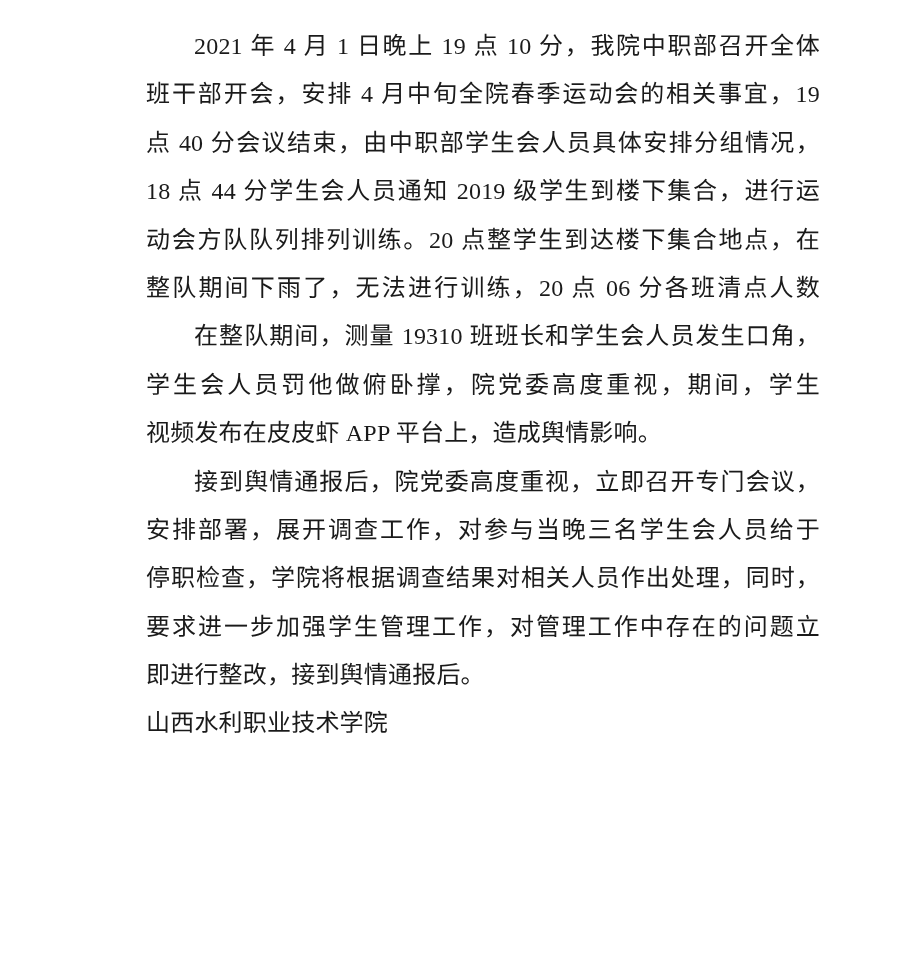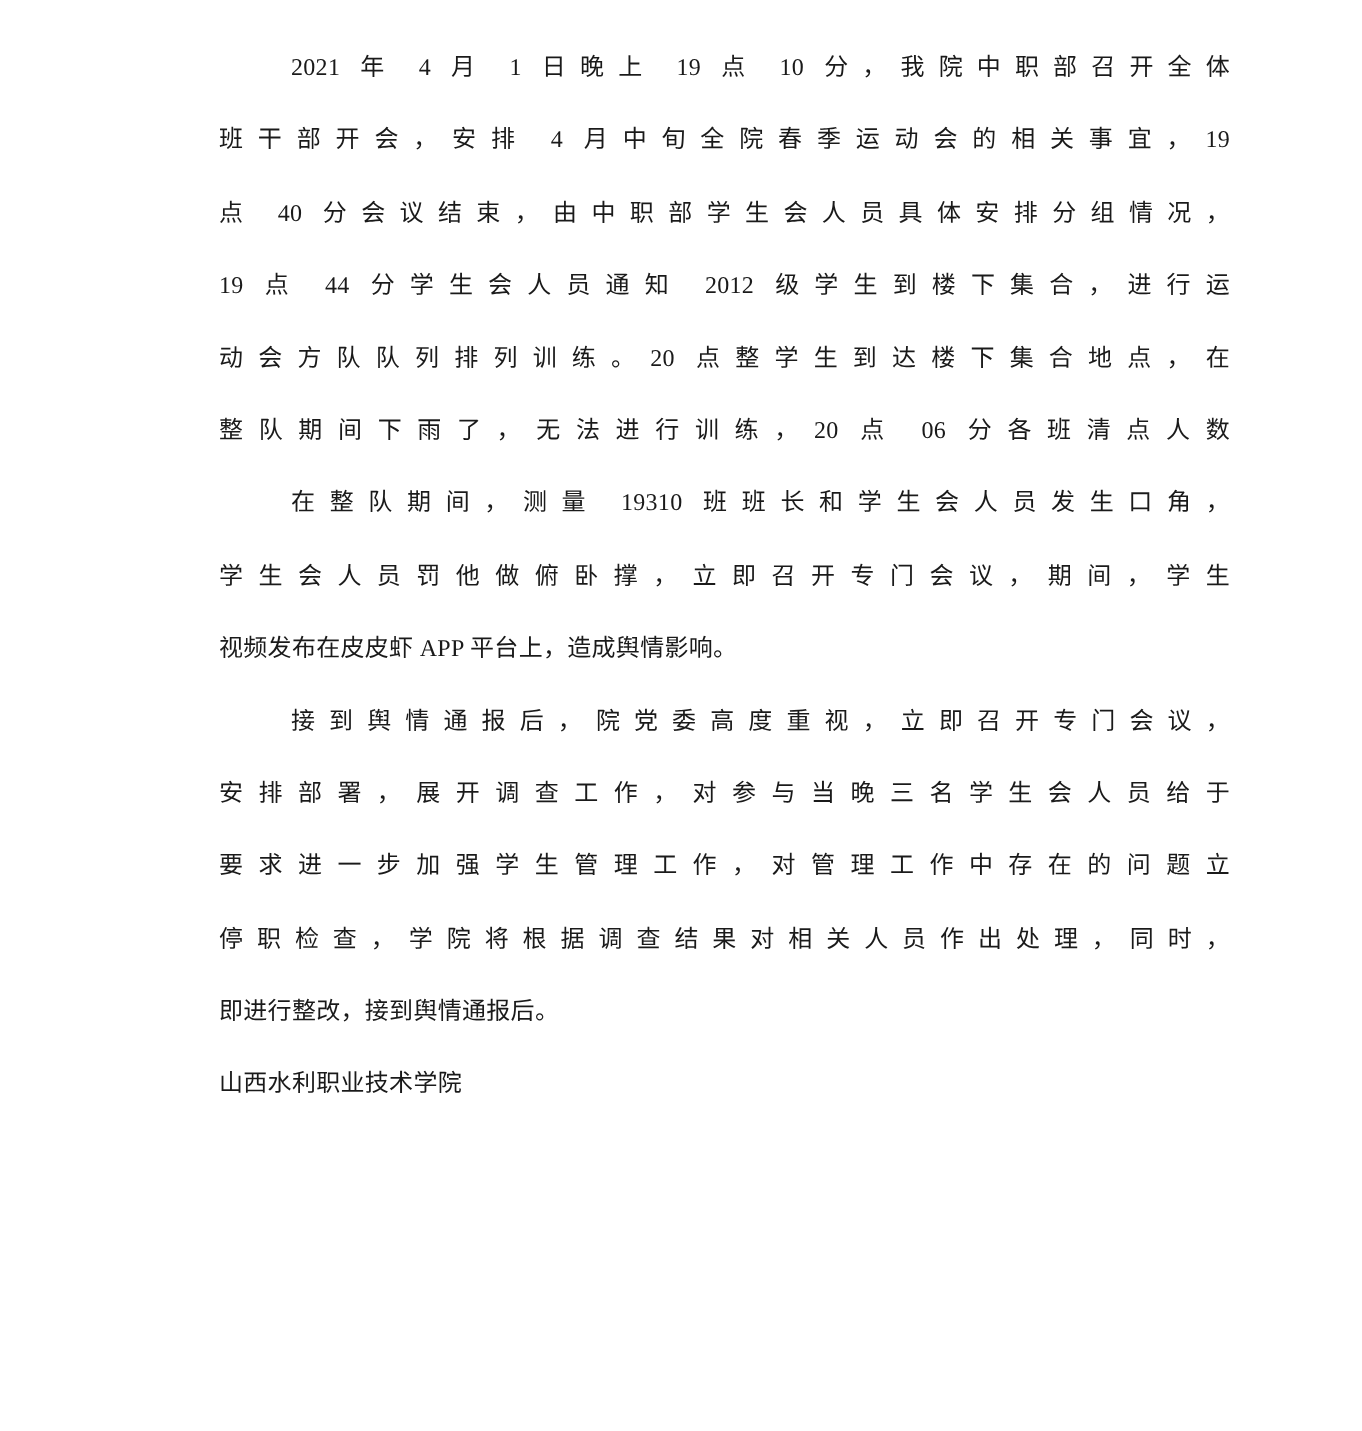--- a/index.html
+++ b/index.html
@@ -15,21 +15,21 @@
     background: #ffffff;
     overflow: hidden;
     font-family: "Liberation Serif", "DejaVu Serif", serif;
     color: #1a1a1a;
   }
   .doc {
     position: absolute;
     left: 146px;
     top: 22px;
     width: 674px;
-    font-size: 16px;
+    font-size: 24px;
     line-height: 48.4px;
     letter-spacing: 0.2px;
   }
   .paragraph {
     margin: 0;
     padding: 0;
   }
   .doc-line {
     
     text-align: justify;
@@ -59,34 +59,34 @@
 </head>
 <body>
 
 <div class="page" style="background: rgb(255, 255, 255); color: rgb(26, 26, 26);">
   <div class="doc">
     <div id="paragraphs">
         <div class="paragraph">
           <div class="doc-line para-first">2021 年 4 月 1 日晚上 19 点 10 分，我院中职部召开全体</div>
           <div class="doc-line">班干部开会，安排 4 月中旬全院春季运动会的相关事宜，19</div>
           <div class="doc-line">点 40 分会议结束，由中职部学生会人员具体安排分组情况，</div>
-          <div class="doc-line">19 点 44 分学生会人员通知 2012 级学生到楼下集合，进行运</div>
+          <div class="doc-line">18 点 44 分学生会人员通知 2019 级学生到楼下集合，进行运</div>
           <div class="doc-line">动会方队队列排列训练。20 点整学生到达楼下集合地点，在</div>
           <div class="doc-line">整队期间下雨了，无法进行训练，20 点 06 分各班清点人数</div>
         </div>
         <div class="paragraph">
           <div class="doc-line para-first">在整队期间，测量 19310 班班长和学生会人员发生口角，</div>
-          <div class="doc-line">学生会人员罚他做俯卧撑，立即召开专门会议，期间，学生</div>
+          <div class="doc-line">学生会人员罚他做俯卧撑，院党委高度重视，期间，学生</div>
           <div class="doc-line para-last">视频发布在皮皮虾 APP 平台上，造成舆情影响。</div>
         </div>
         <div class="paragraph">
           <div class="doc-line para-first">接到舆情通报后，院党委高度重视，立即召开专门会议，</div>
           <div class="doc-line">安排部署，展开调查工作，对参与当晚三名学生会人员给于</div>
+          <div class="doc-line">停职检查，学院将根据调查结果对相关人员作出处理，同时，</div>
           <div class="doc-line">要求进一步加强学生管理工作，对管理工作中存在的问题立</div>
-          <div class="doc-line">停职检查，学院将根据调查结果对相关人员作出处理，同时，</div>
           <div class="doc-line para-last">即进行整改，接到舆情通报后。</div>
         </div>
       </div>
     <div class="signature-block">
       <div class="signature-line">山西水利职业技术学院</div>
     </div>
   </div>
 </div>
 
 </body></html>

